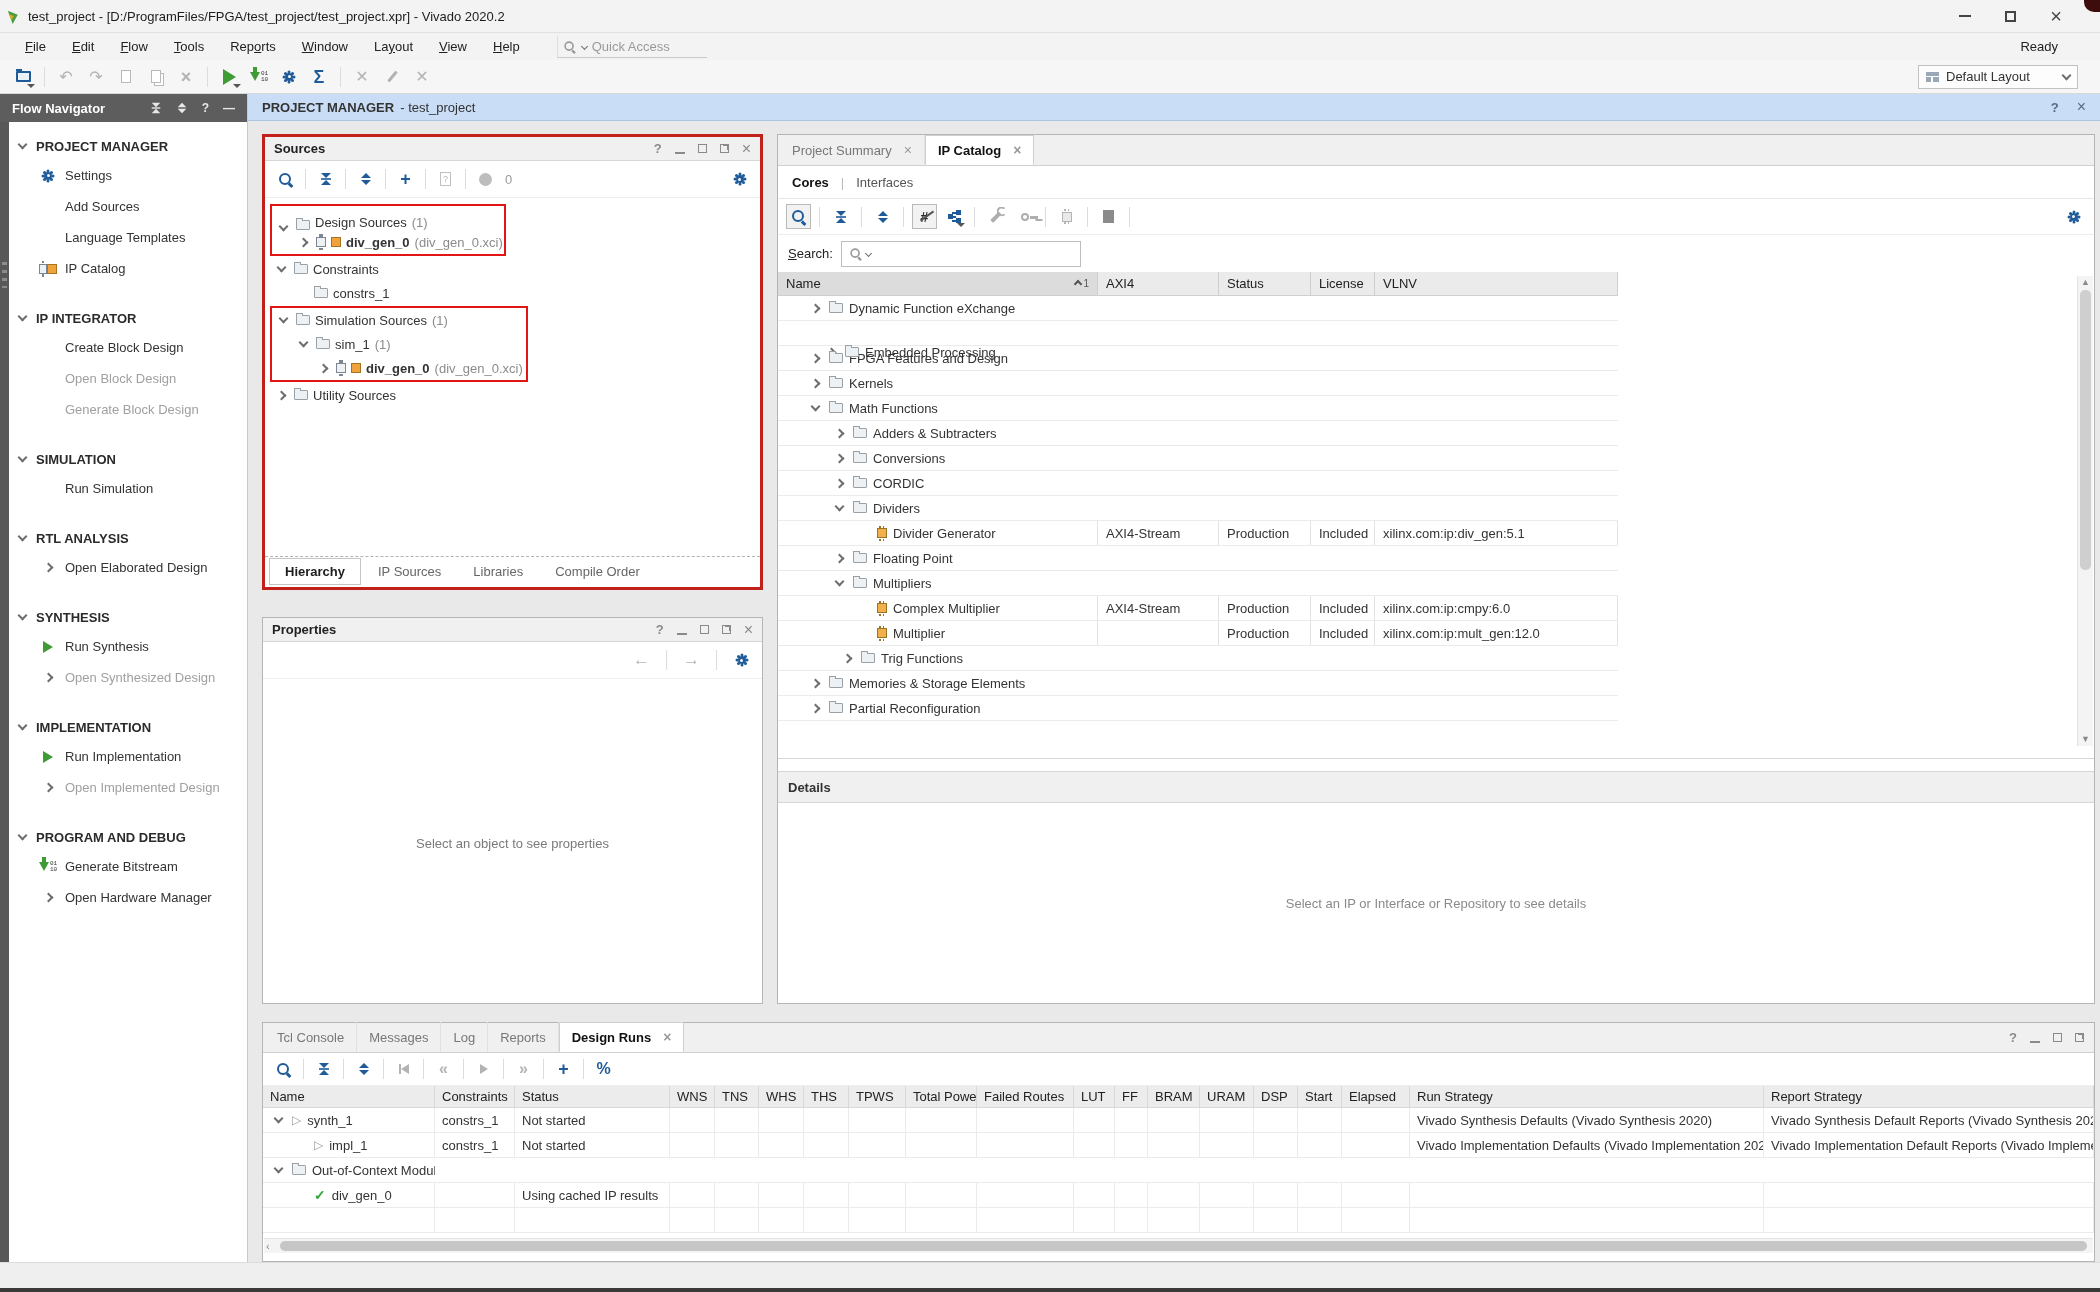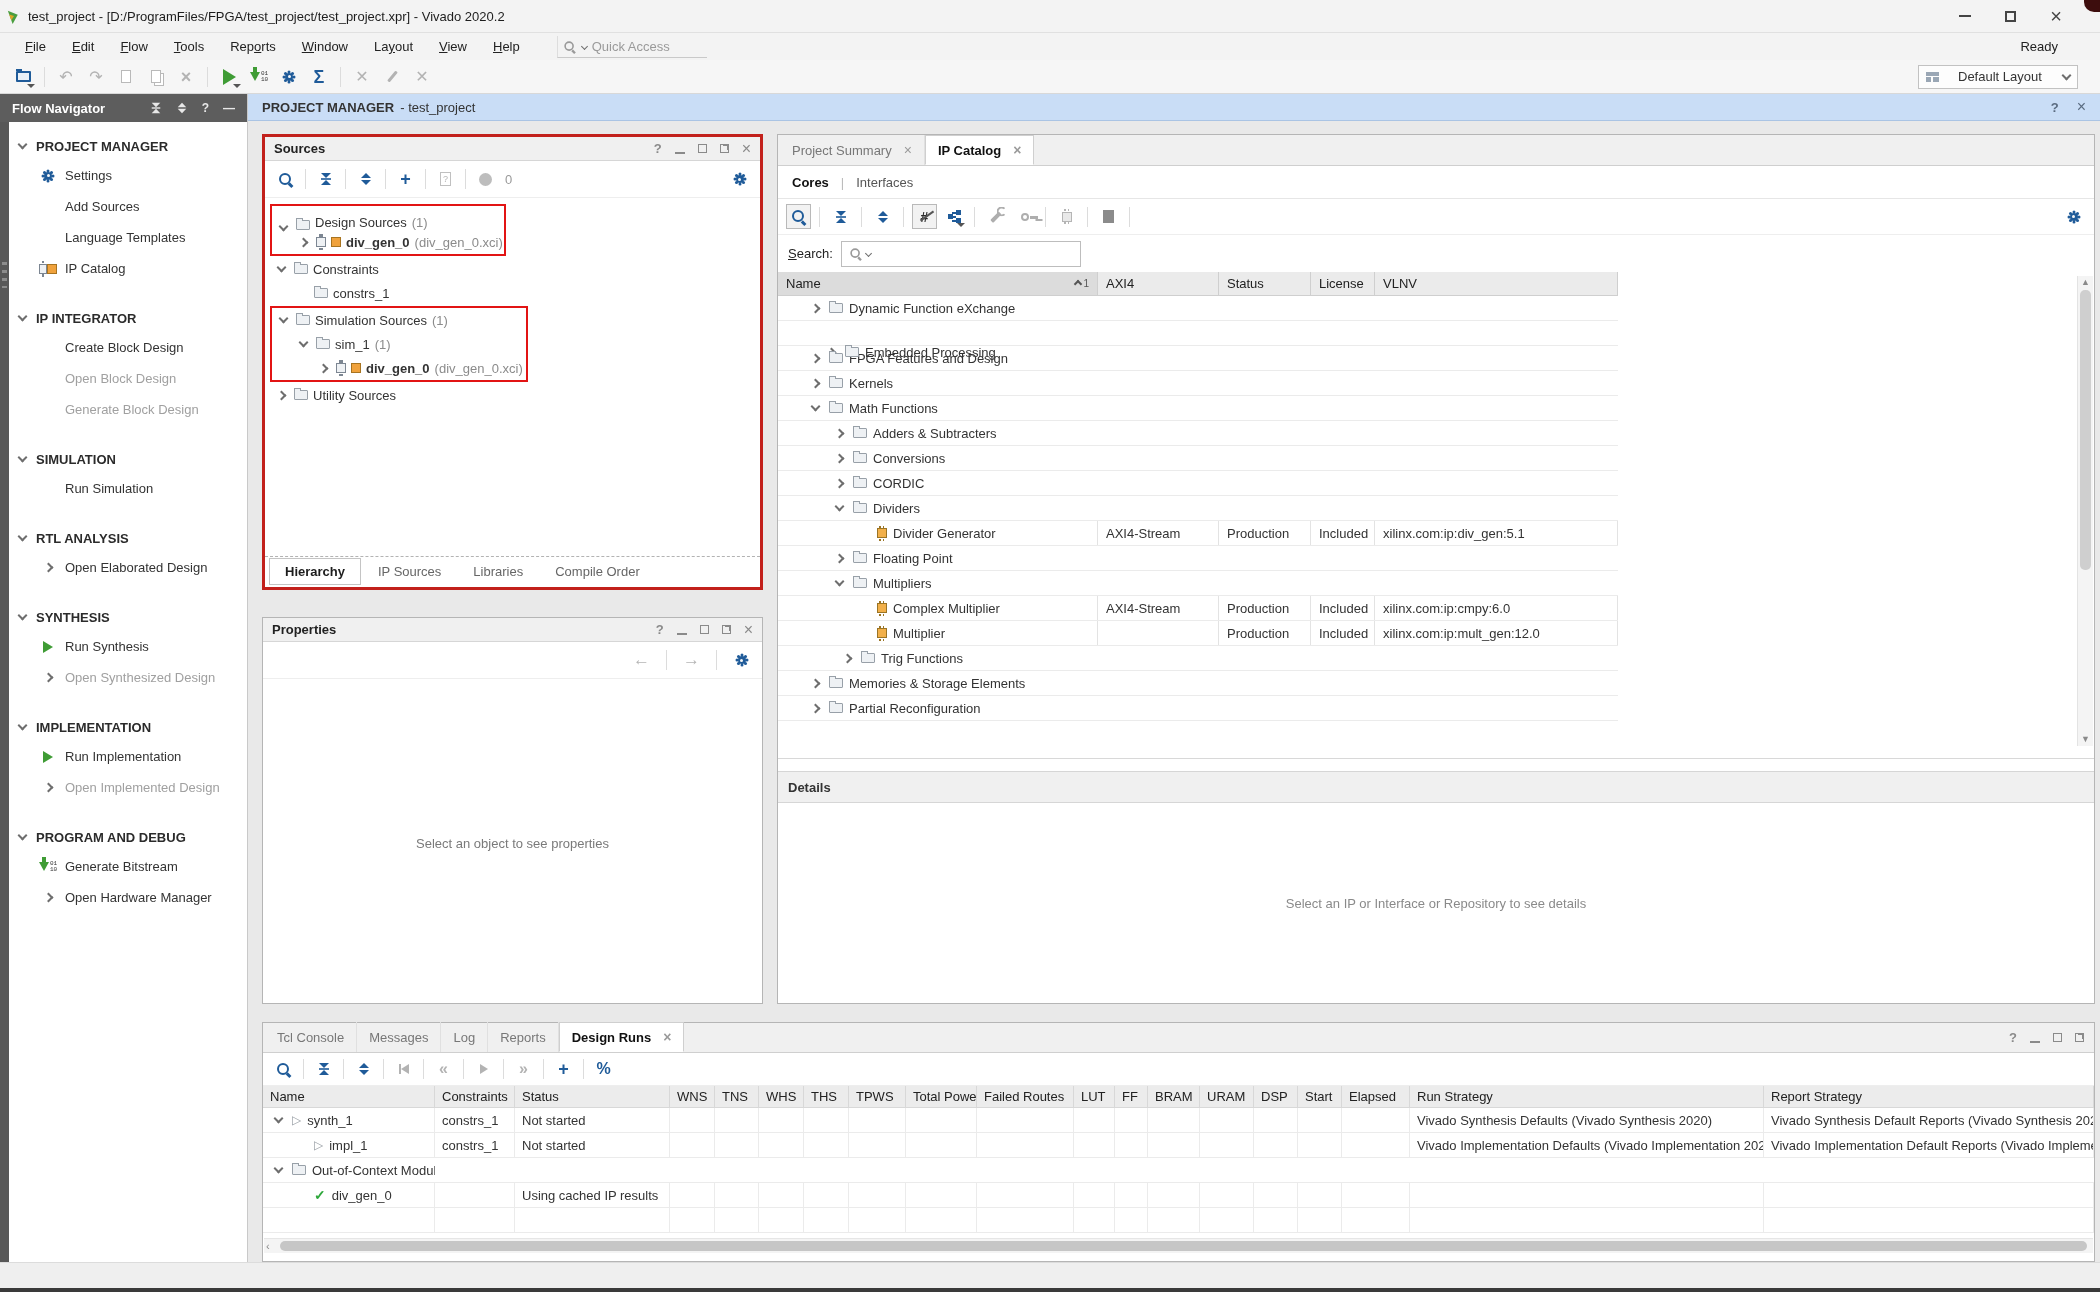--- a/index.html
+++ b/index.html
@@ -49,21 +49,21 @@
   .ic-bit { display:flex; align-items:center; gap:1px; }
   .ic-bit .arr { width:0; height:0; border-top:9px solid #3f9c35; border-left:5px solid transparent; border-right:5px solid transparent; position:relative; }
   .ic-bit .arr::before { content:""; position:absolute; left:-2px; top:-14px; width:4px; height:6px; background:#3f9c35; }
   .ic-bit .bits { font-size:6px; line-height:6px; color:#333; font-family:"Liberation Mono",monospace; }
   .gearshape { width:8px; height:8px; border-radius:50%; background:currentColor; position:relative;
     box-shadow:0 -5px 0 -2.5px currentColor,0 5px 0 -2.5px currentColor,-5px 0 0 -2.5px currentColor,5px 0 0 -2.5px currentColor,
     -3.5px -3.5px 0 -2.5px currentColor,3.5px -3.5px 0 -2.5px currentColor,-3.5px 3.5px 0 -2.5px currentColor,3.5px 3.5px 0 -2.5px currentColor; }
   .gearshape::after { content:""; position:absolute; left:2.5px; top:2.5px; width:3px; height:3px; border-radius:50%; background:#f6f6f6; }
   .ic-brush { width:3px; height:13px; background:#b3b3b3; transform:rotate(40deg); border-radius:1px; }
   #layout-select { margin-left:auto; margin-right:12px; width:160px; height:24px; border:1px solid #c2c2c2;
-    background:#fdfdfd; display:flex; align-items:center; padding:0 7px; gap:19px; }
+    background:#fdfdfd; display:flex; align-items:center; padding:0 7px; gap:7px; }
   .ic-layout { width:13px; height:10px; background:#9aa7b5; position:relative; }
   .ic-layout::after { content:""; position:absolute; left:0; top:4px; width:13px; height:1.5px; background:#fdfdfd; }
   .ic-layout::before { content:""; position:absolute; left:5px; top:5.5px; width:1.5px; height:5px; background:#fdfdfd; }
   #layout-select .chev { margin-left:auto; }
 
   
   .chev { display:inline-block; width:7px; height:7px; border-right:2px solid #6e6e6e; border-bottom:2px solid #6e6e6e; flex:none; }
   .chev.open { transform:rotate(45deg); margin-top:-3px; }
   .chev.closed { transform:rotate(-45deg); }
   .chev.small { width:5px; height:5px; border-width:1.5px; }

